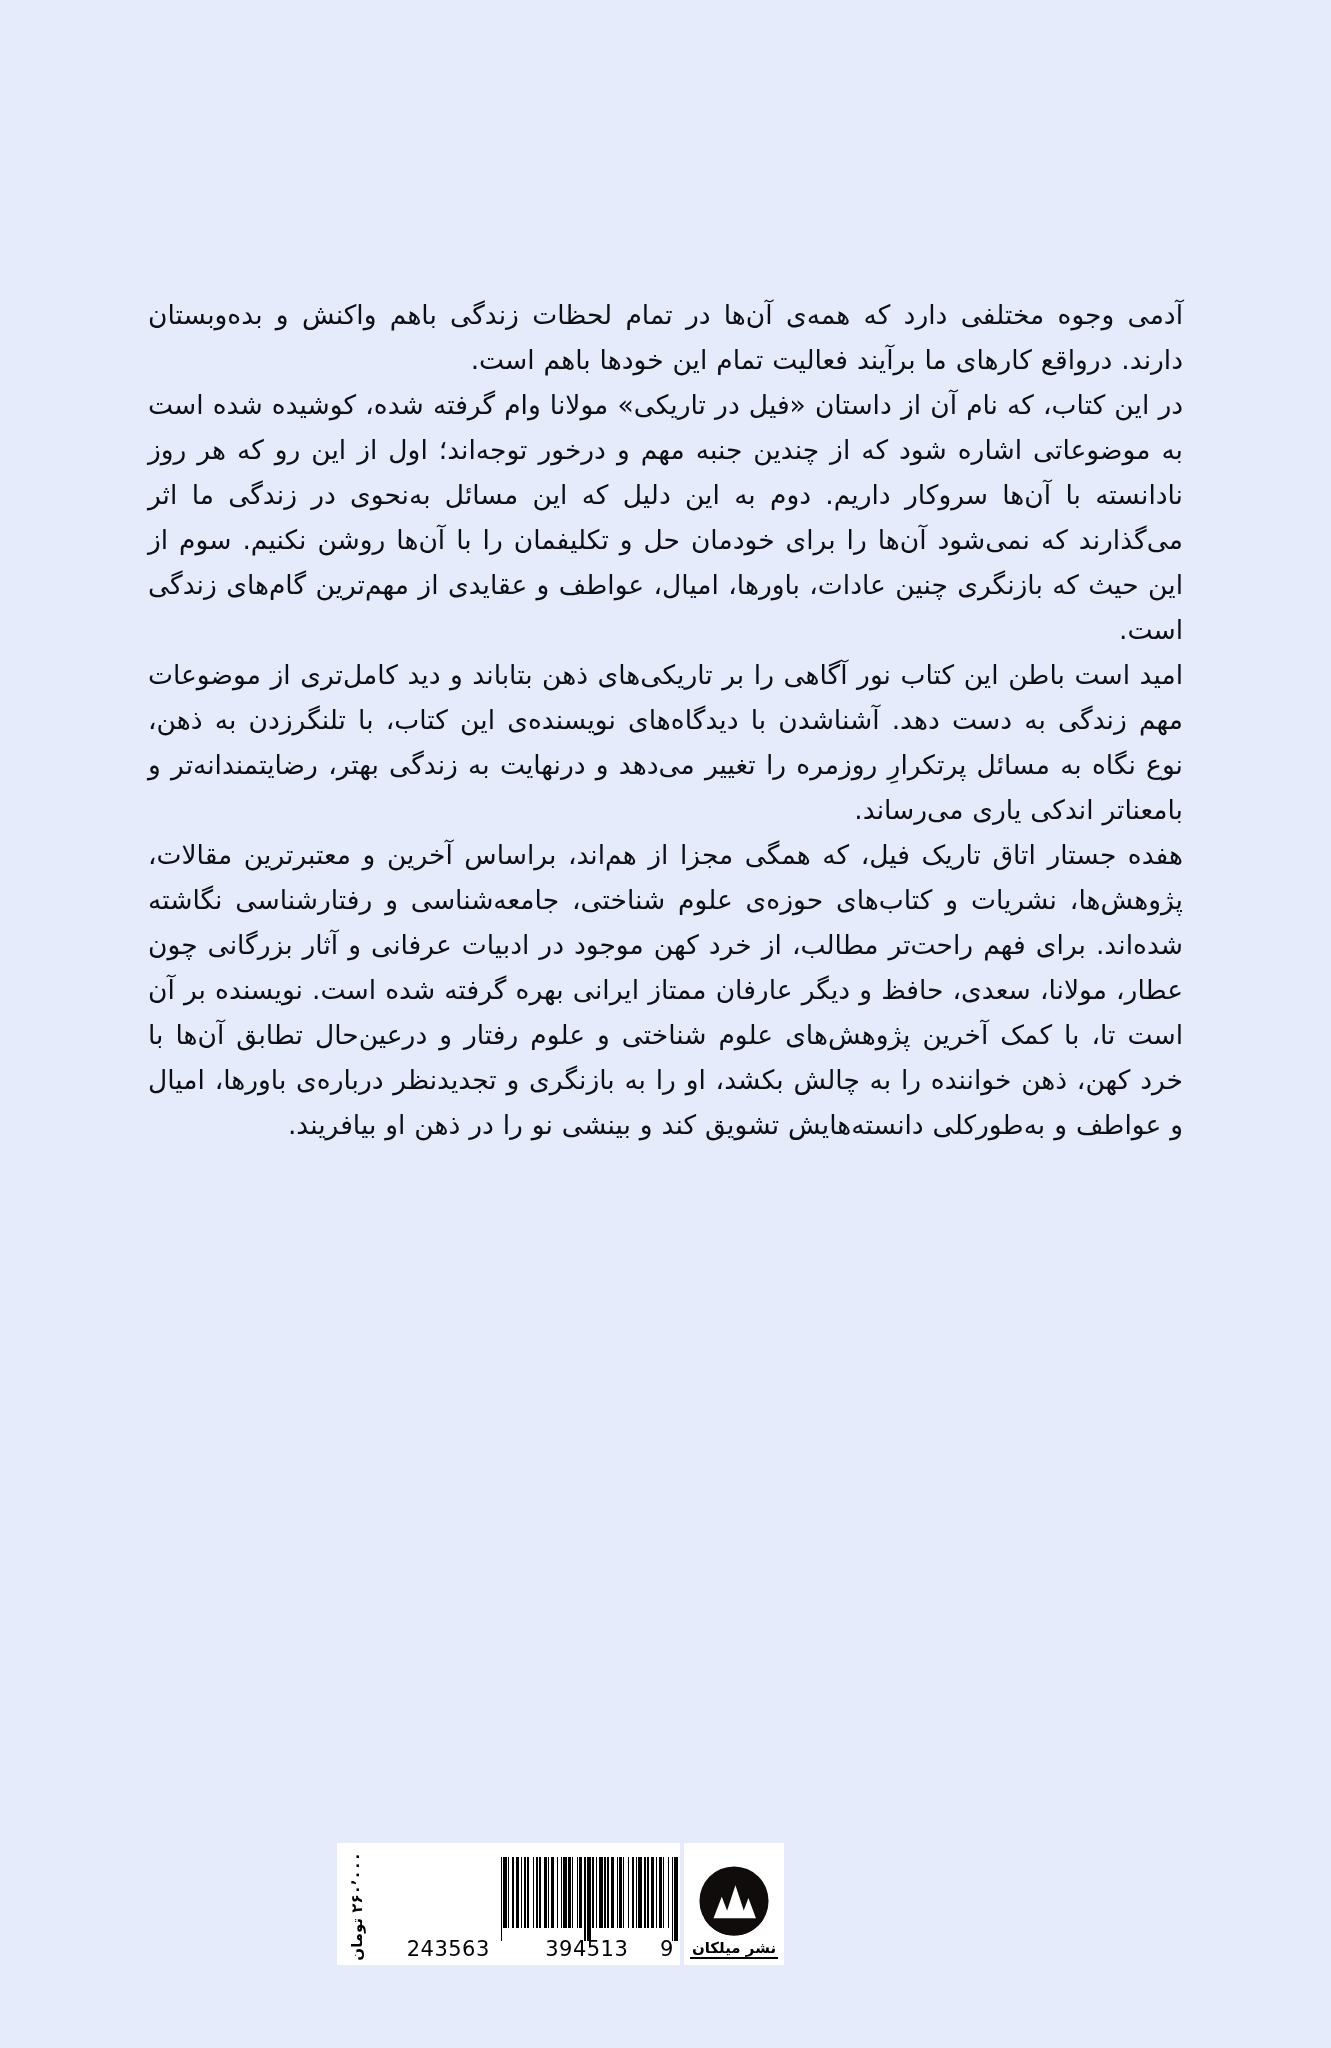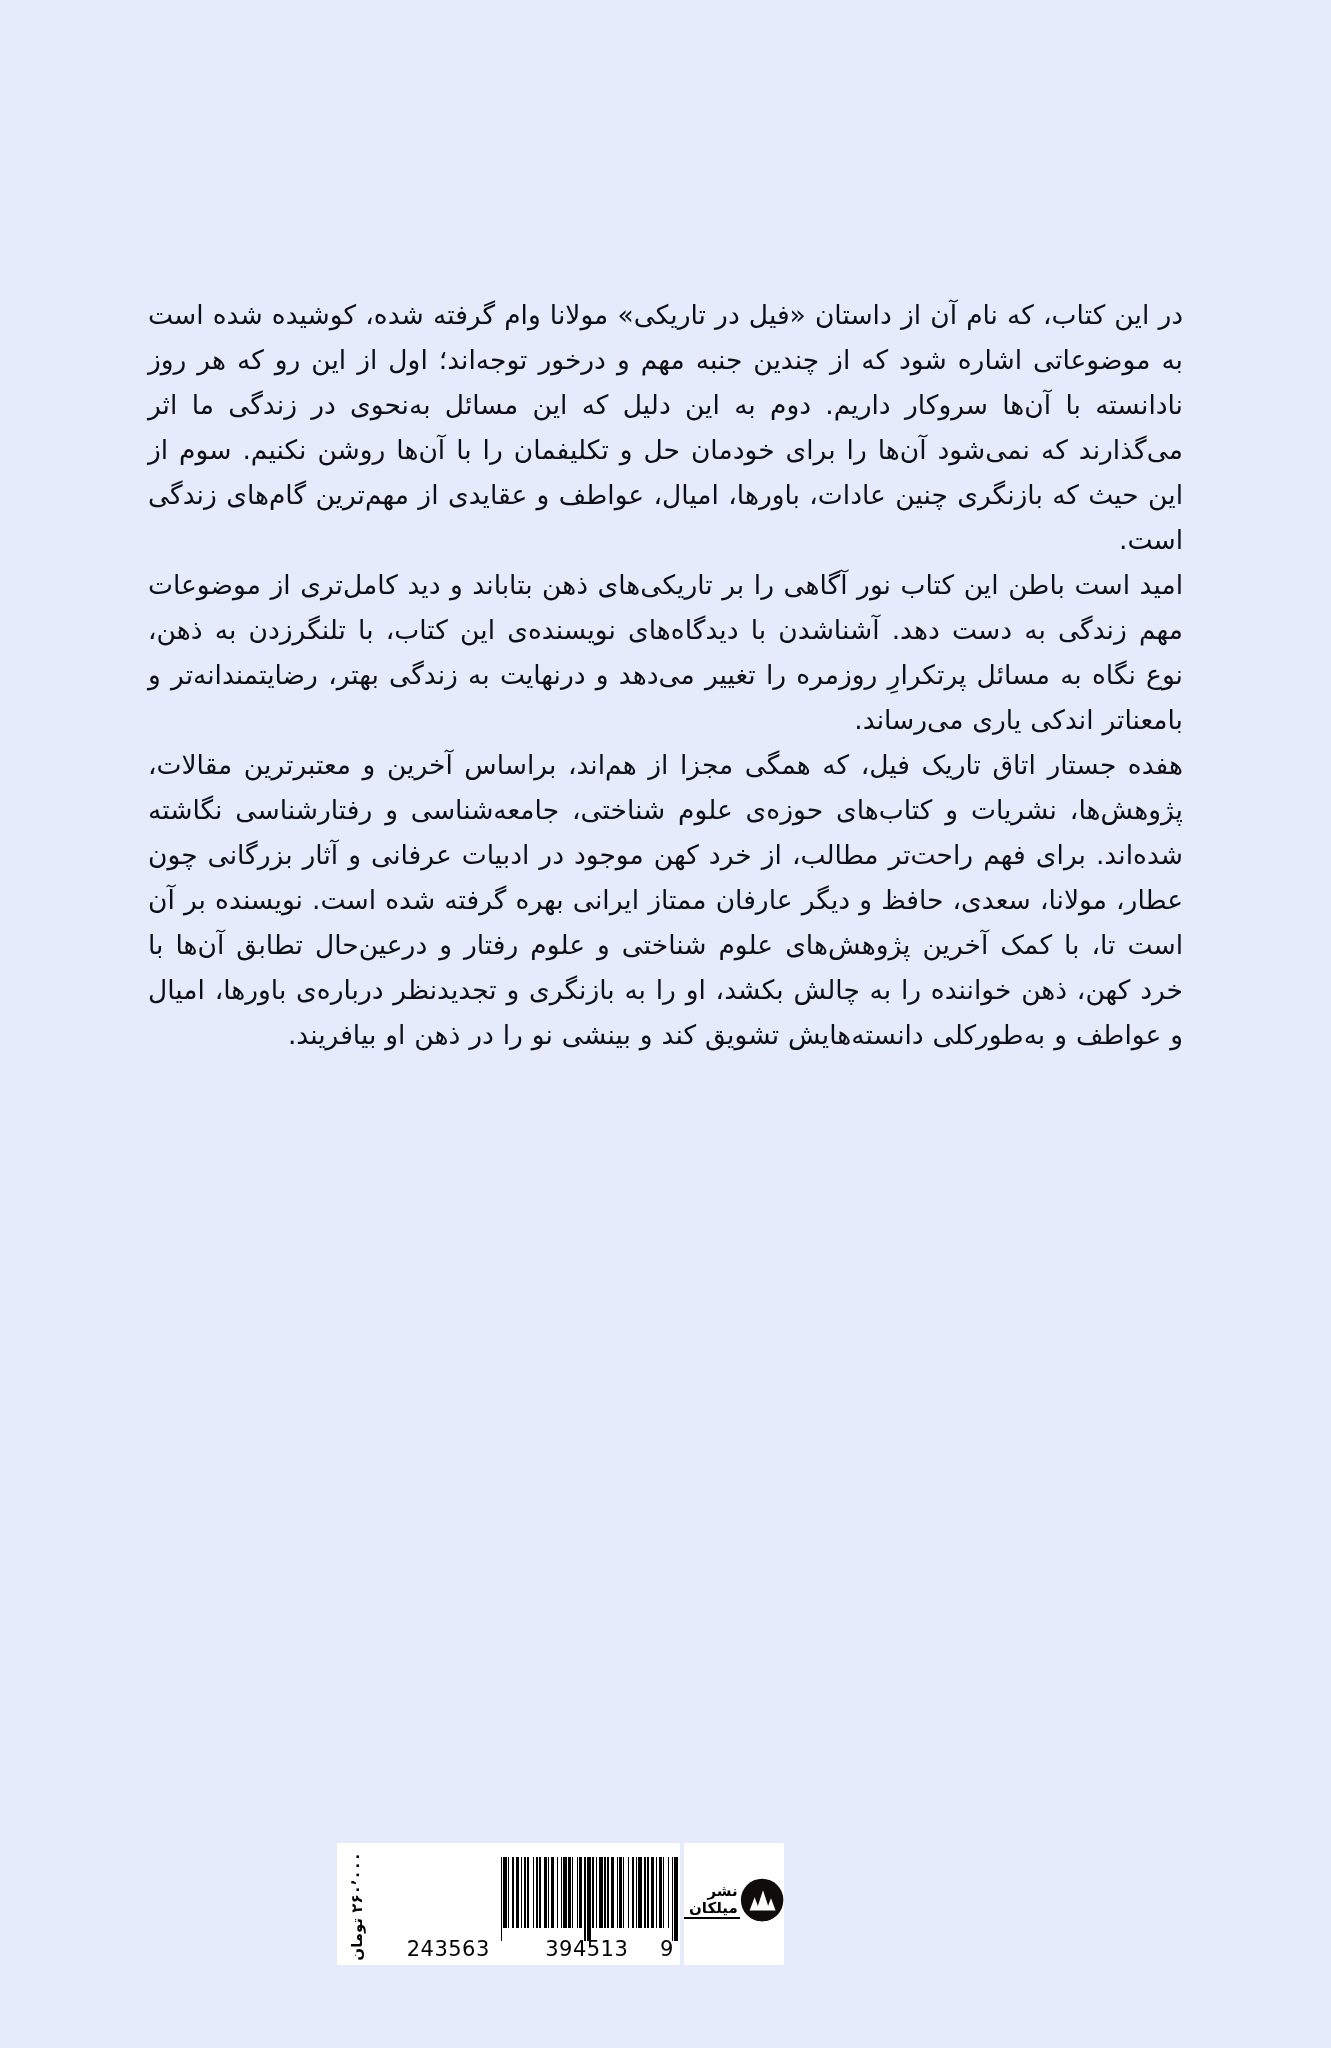--- a/index.html
+++ b/index.html
@@ -118,21 +118,21 @@
   .barnums .grp { flex: 1; text-align: center; }
 
   .logo-block {
     position: absolute;
     left: 684px;
     top: 1843px;
     width: 100px;
     height: 122px;
     background: #ffffff;
     display: flex;
-    flex-direction: row;
+    flex-direction: column;
     align-items: center;
     justify-content: flex-end;
     padding-bottom: 6px;
     box-sizing: border-box;
   }
   .logo-mark {
     width: 72px;
     height: 72px;
     margin-bottom: 3px;
   }
@@ -146,20 +146,21 @@
     padding: 0 2px 1px 2px;
     line-height: 1.1;
   }
 </style>
 </head>
 <body>
 
 <div class="page">
 
   <div class="blurb">
+    <p>آدمی وجوه مختلفی دارد که همه‌ی آن‌ها در تمام لحظات زندگی باهم واکنش و بده‌وبستان دارند. درواقع کارهای ما برآیند فعالیت تمام این خودها باهم است.</p>
     <p>در این کتاب، که نام آن از داستان «فیل در تاریکی» مولانا وام گرفته شده، کوشیده شده است به موضوعاتی اشاره شود که از چندین جنبه مهم و درخور توجه‌اند؛ اول از این رو که هر روز نادانسته با آن‌ها سروکار داریم. دوم به این دلیل که این مسائل به‌نحوی در زندگی ما اثر می‌گذارند که نمی‌شود آن‌ها را برای خودمان حل و تکلیفمان را با آن‌ها روشن نکنیم. سوم از این حیث که بازنگری چنین عادات، باورها، امیال، عواطف و عقایدی از مهم‌ترین گام‌های زندگی است.</p>
     <p>امید است باطن این کتاب نور آگاهی را بر تاریکی‌های ذهن بتاباند و دید کامل‌تری از موضوعات مهم زندگی به دست دهد. آشناشدن با دیدگاه‌های نویسنده‌ی این کتاب، با تلنگرزدن به ذهن، نوع نگاه به مسائل پرتکرارِ روزمره را تغییر می‌دهد و درنهایت به زندگی بهتر، رضایتمندانه‌تر و بامعناتر اندکی یاری می‌رساند.</p>
     <p>هفده جستار اتاق تاریک فیل، که همگی مجزا از هم‌اند، براساس آخرین و معتبرترین مقالات، پژوهش‌ها، نشریات و کتاب‌های حوزه‌ی علوم شناختی، جامعه‌شناسی و رفتارشناسی نگاشته شده‌اند. برای فهم راحت‌تر مطالب، از خرد کهن موجود در ادبیات عرفانی و آثار بزرگانی چون عطار، مولانا، سعدی، حافظ و دیگر عارفان ممتاز ایرانی بهره گرفته شده است. نویسنده بر آن است تا، با کمک آخرین پژوهش‌های علوم شناختی و علوم رفتار و درعین‌حال تطابق آن‌ها با خرد کهن، ذهن خواننده را به چالش بکشد، او را به بازنگری و تجدیدنظر درباره‌ی باورها، امیال و عواطف و به‌طورکلی دانسته‌هایش تشویق کند و بینشی نو را در ذهن او بیافریند.</p>
   </div>
 
   <div class="barcode-block">
     <div class="price-vertical">
       <span>۲۶۰٬۰۰۰ تومان</span>
     </div>
     <div class="barcode-area">

